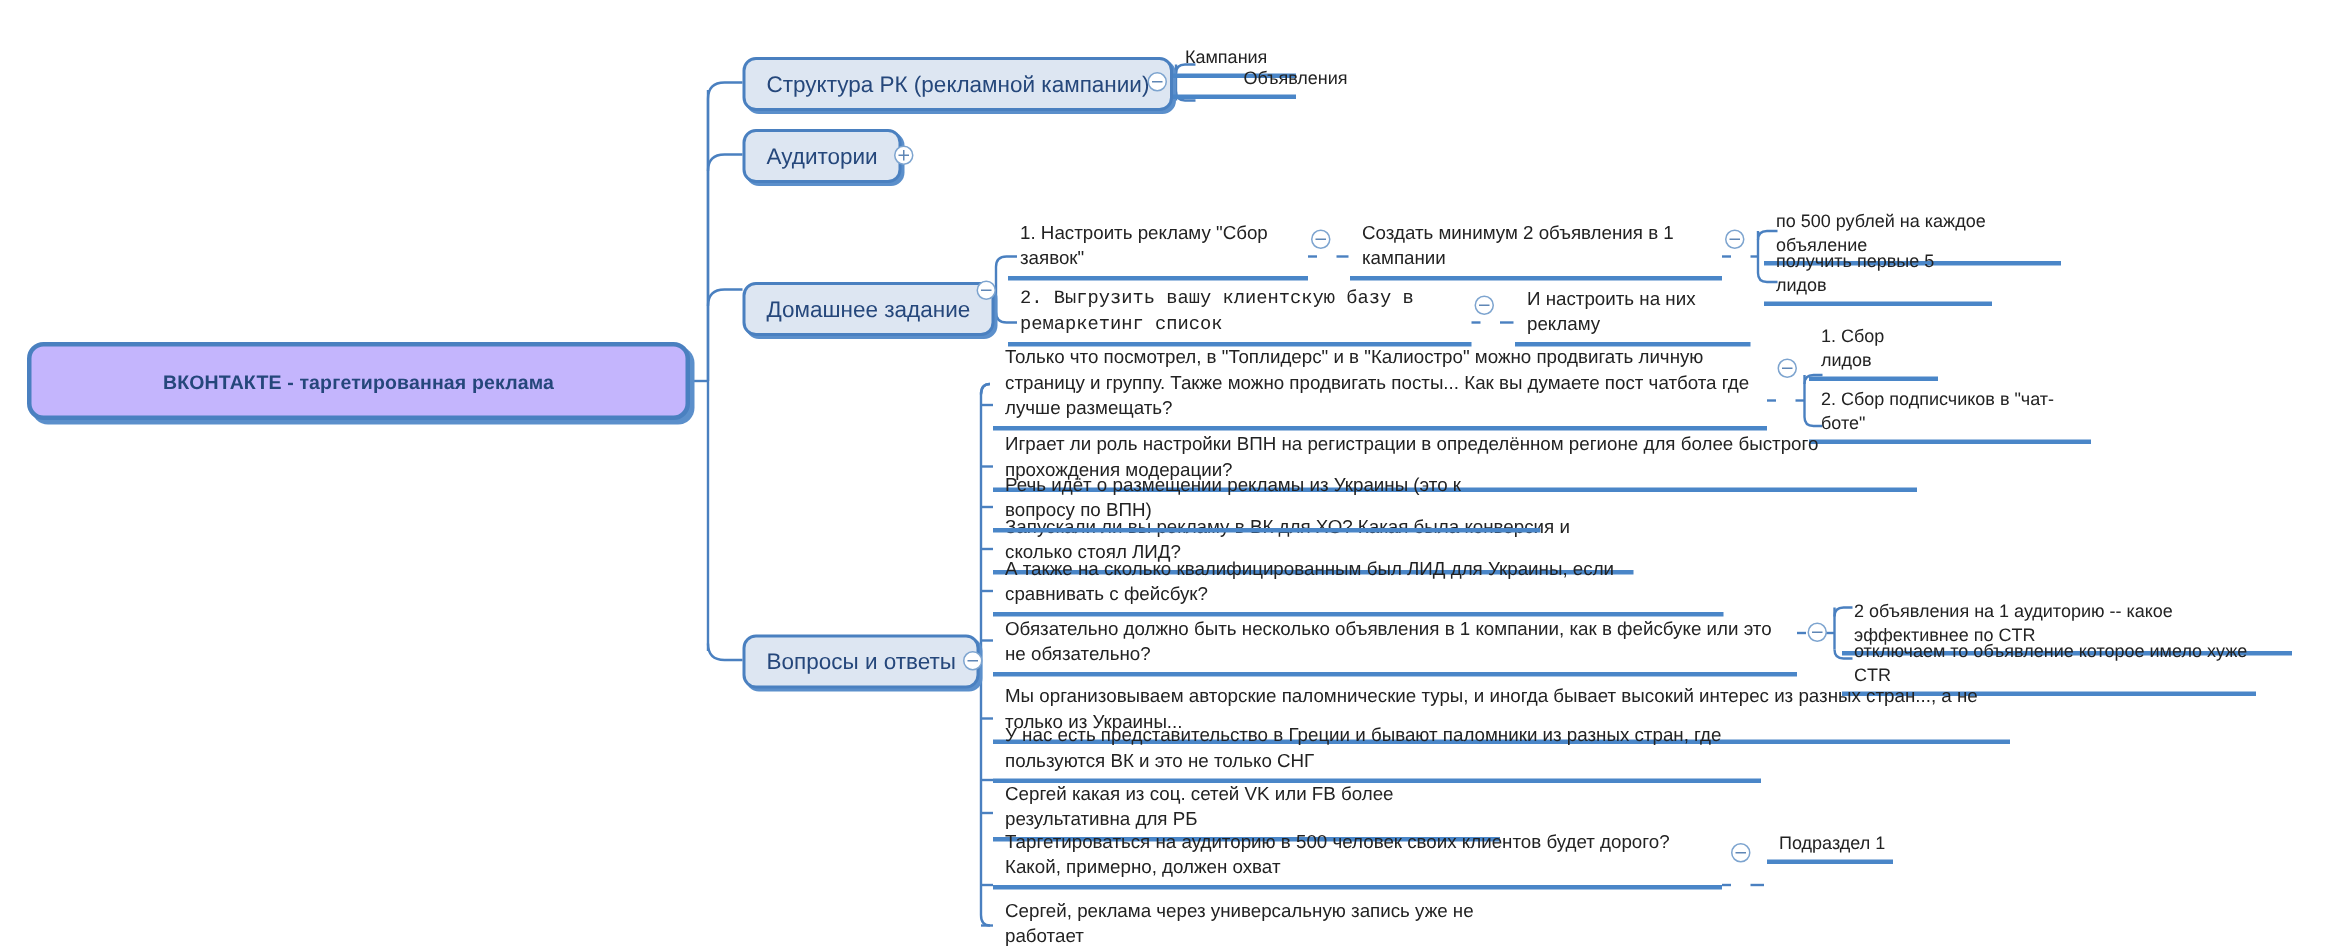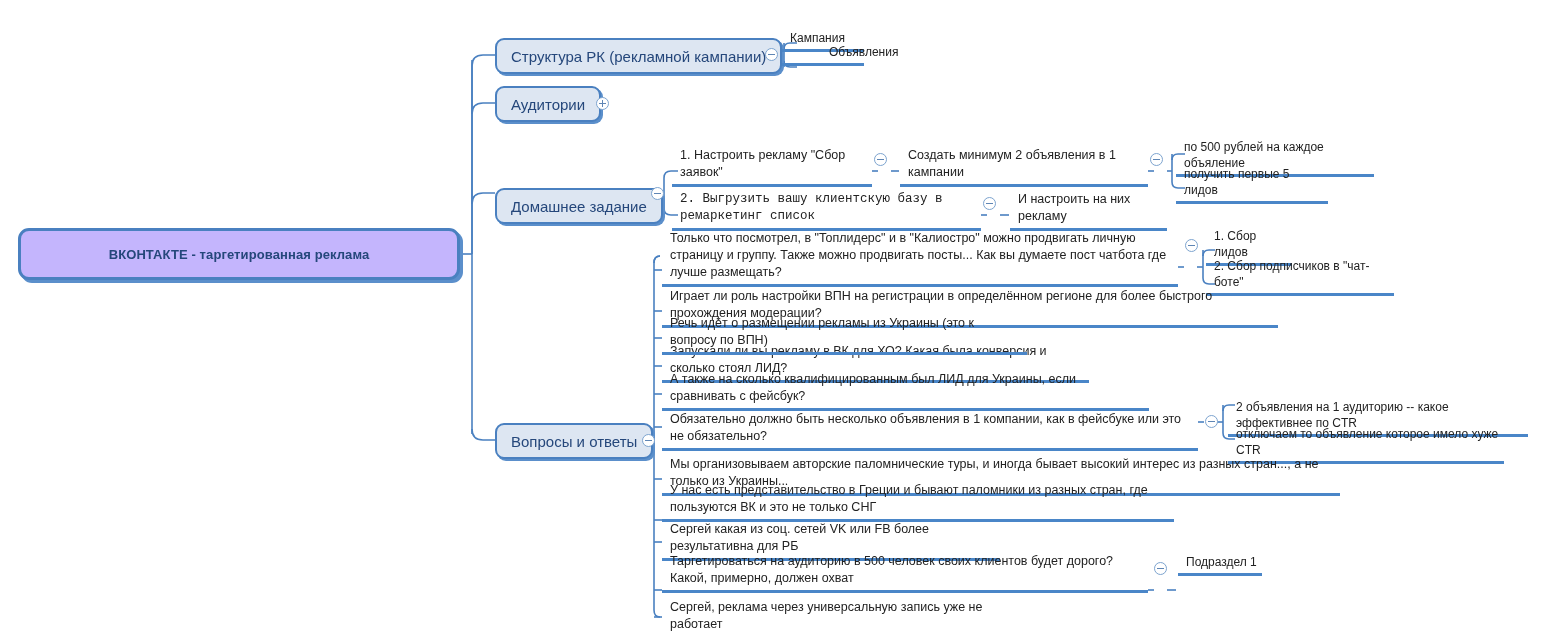--- a/index.html
+++ b/index.html
@@ -236,21 +236,21 @@
   <div class="toggle" style="left:983px; top:197px;"></div>
 
   <div class="tnode lvl1" style="left:1010px; top:191px; width:157px;">
     <span>И настроить на них рекламу</span>
   </div>
 
   <div class="tnode lvl1" style="left:662px; top:230px; width:516px;">
     <span>Только что посмотрел, в "Топлидерс" и в "Калиостро" можно продвигать личную страницу и группу. Также можно продвигать посты... Как вы думаете пост чатбота где лучше размещать?</span>
   </div>
   <div class="toggle" style="left:1185px; top:239px;"></div>
-  <div class="tnode small" style="left:1206px; top:228px; width:86px;">
+  <div class="tnode small" style="left:1206px; top:216px; width:86px;">
     <span>1. Сбор лидов</span>
   </div>
   <div class="tnode small" style="left:1206px; top:258px; width:188px;">
     <span>2. Сбор подписчиков в "чат-боте"</span>
   </div>
 
   <div class="tnode lvl1" style="left:662px; top:288px; width:616px;">
     <span>Играет ли роль настройки ВПН на регистрации в определённом регионе для более быстрого прохождения модерации?</span>
   </div>
 

